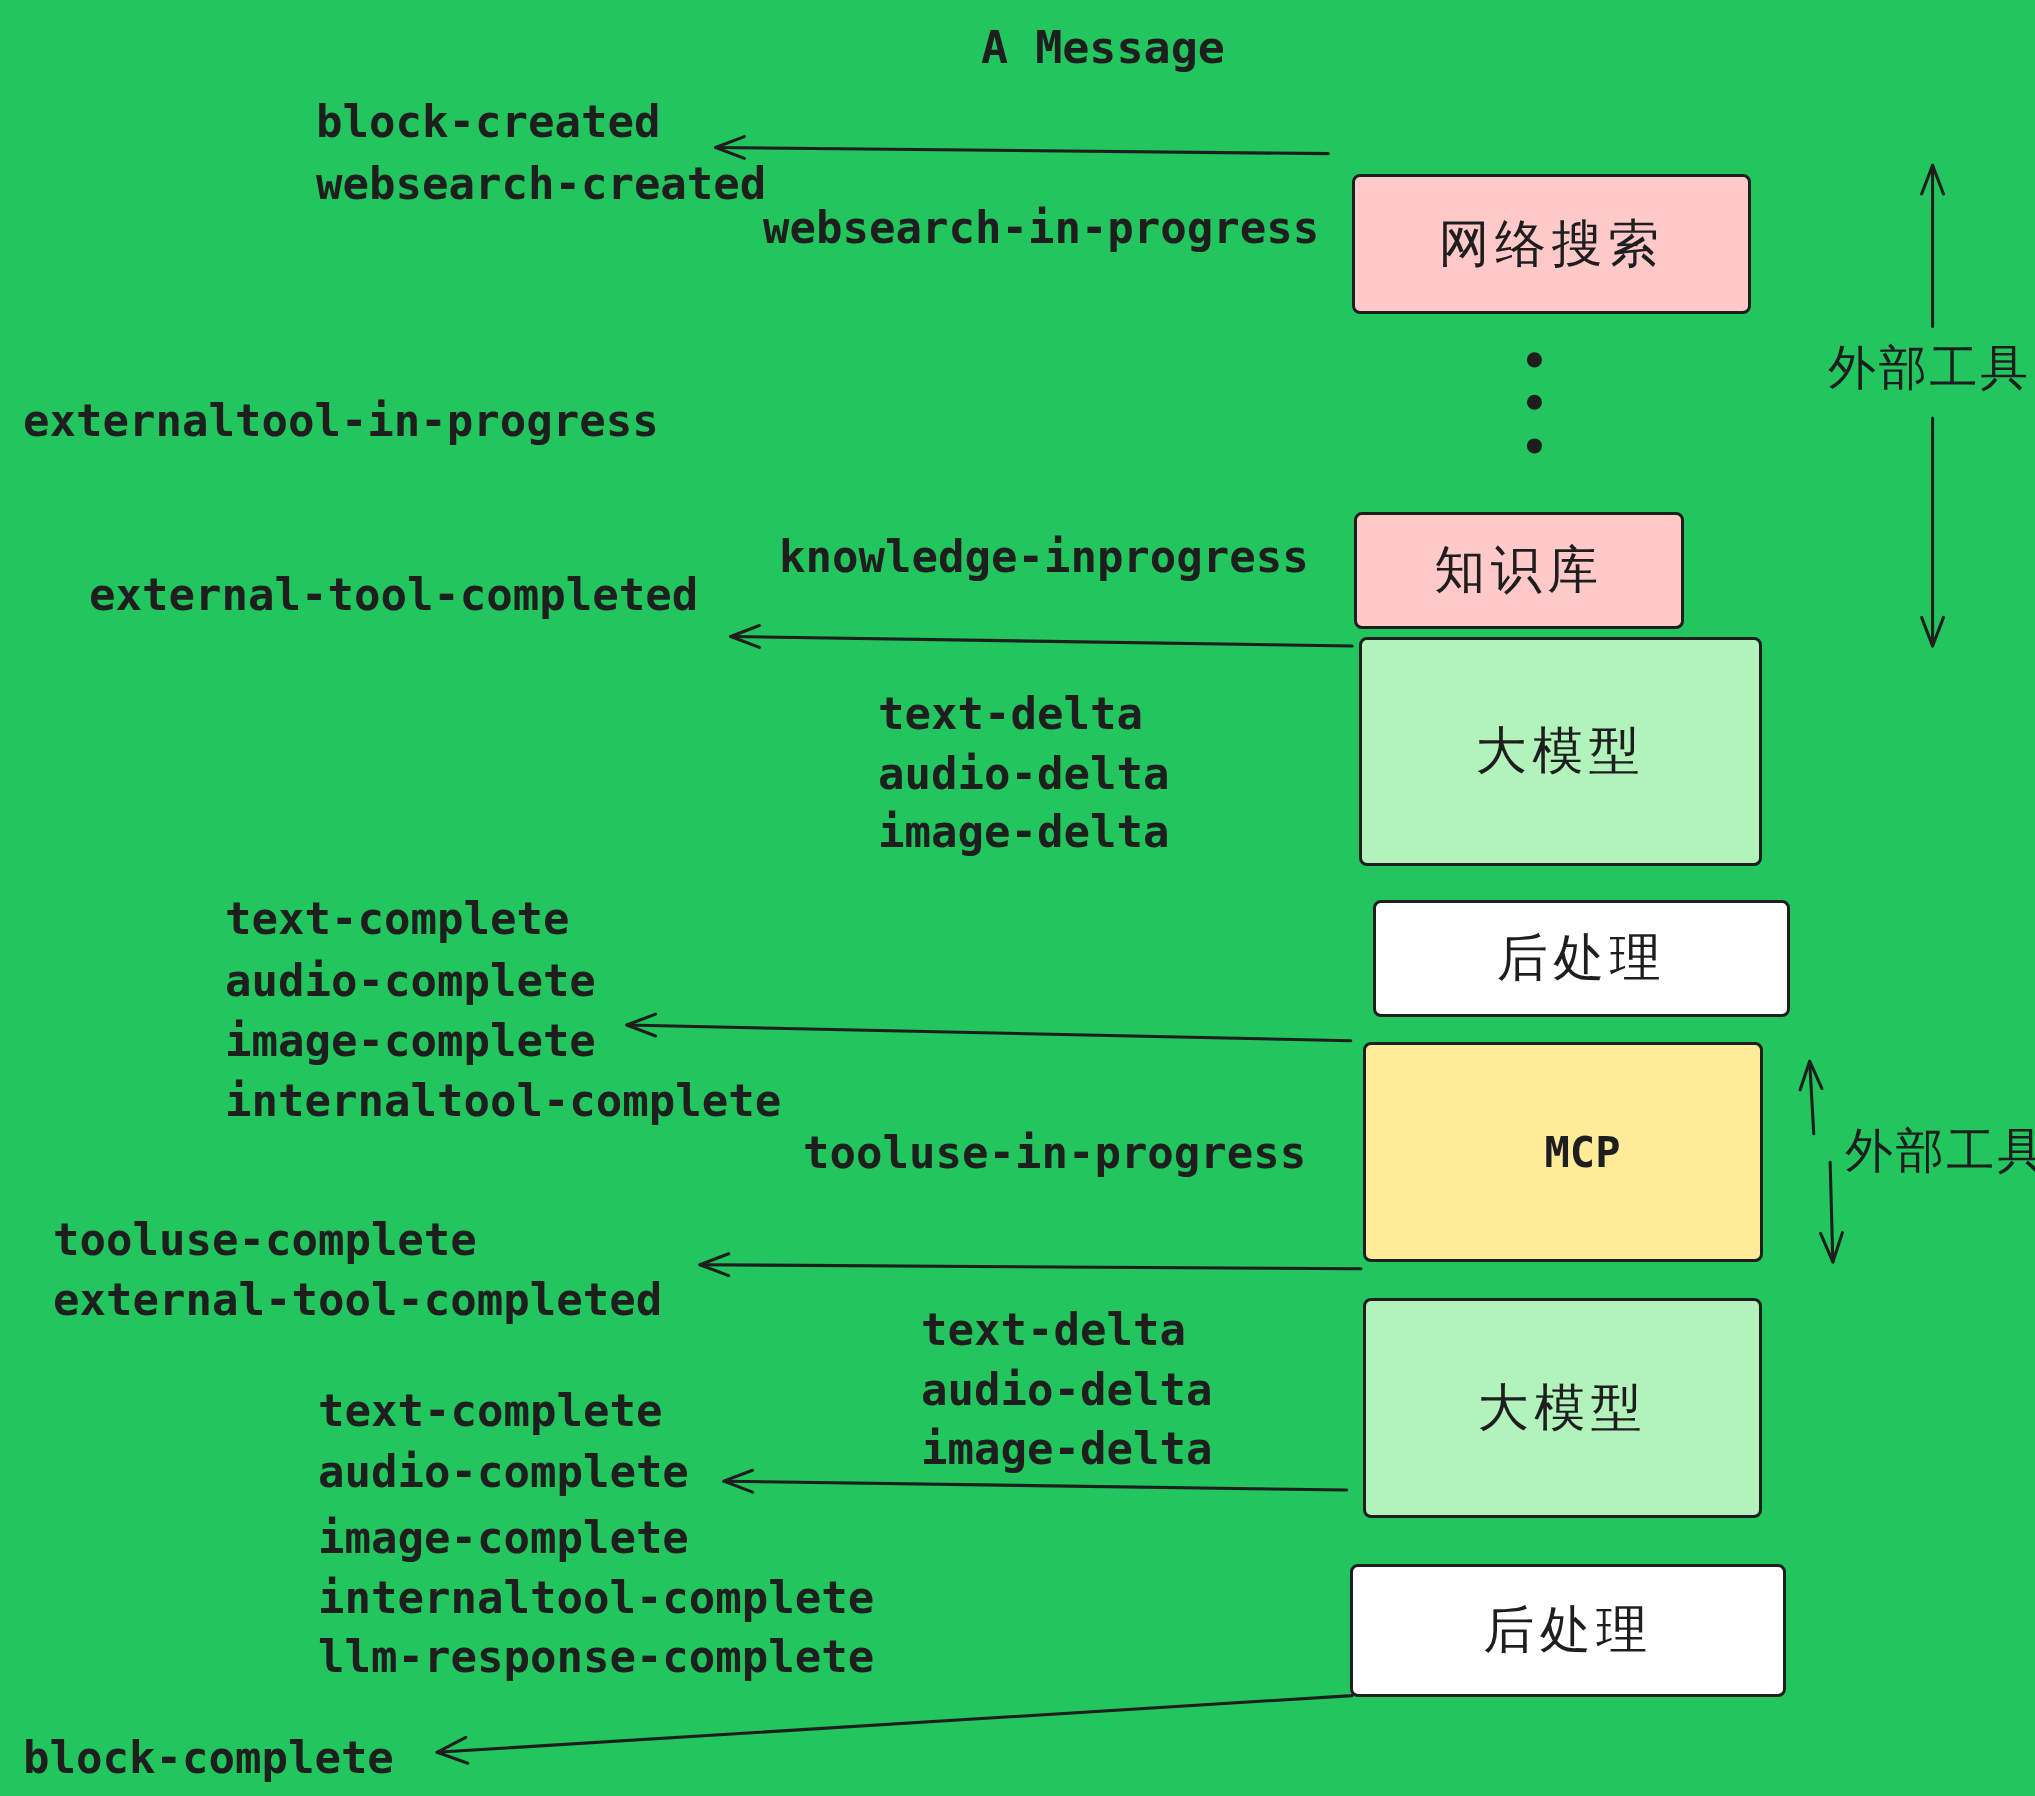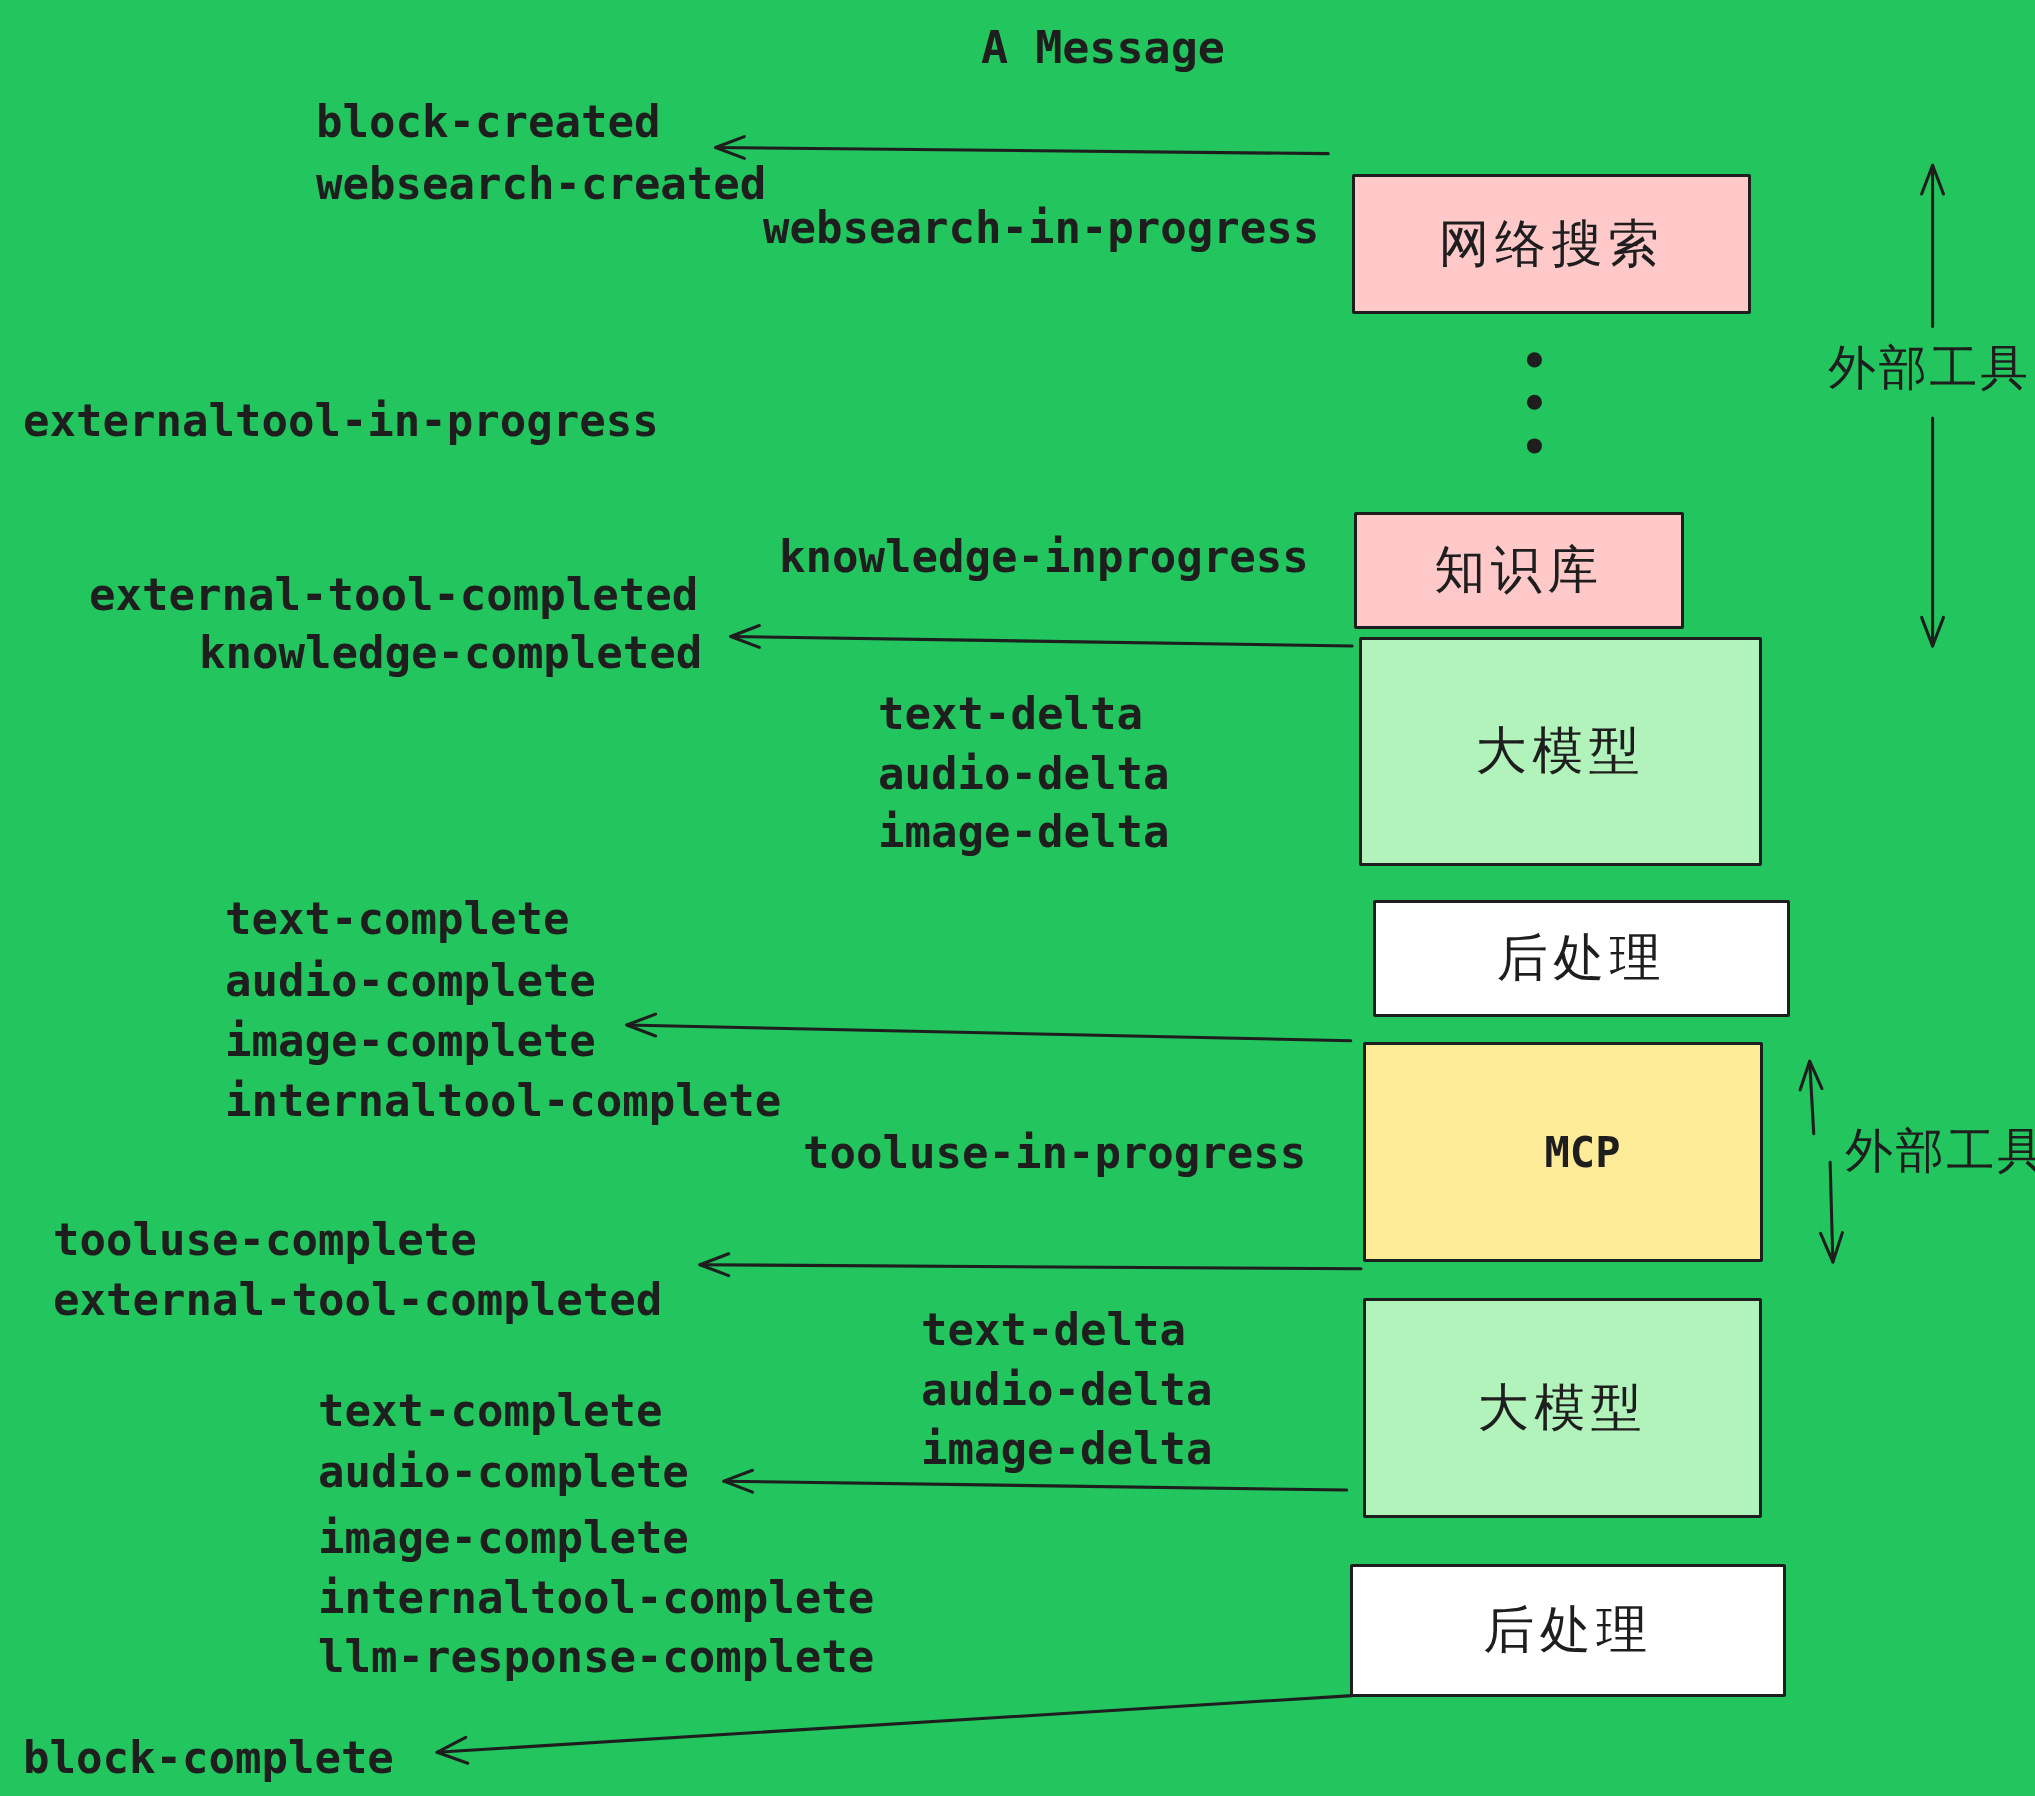--- a/index.html
+++ b/index.html
@@ -1,20 +1,20 @@
 <!DOCTYPE html>
 <html style="font-size:11px"><head>
 <meta charset="utf-8">
 <style>
   html,body{margin:0;padding:0;background:#ffffff;}
   #canvas{position:relative;width:2035px;height:1796px;background:#22c55e;overflow:hidden;
           font-family:"DejaVu Sans Mono","Liberation Mono",monospace;color:#1e1e1e;padding-left:40px;}
   .ev{position:absolute;font-size:44px;line-height:45px;font-weight:600;white-space:nowrap;letter-spacing:0;}
   .title{position:absolute;font-size:45px;font-weight:600;white-space:nowrap;}
-  .box{position:absolute;border:3.4px solid #1e1e1e;border-radius:2px;display:flex;align-items:center;justify-content:center;box-sizing:border-box;}
+  .box{position:absolute;border:3.4px solid #1e1e1e;border-radius:8px;display:flex;align-items:center;justify-content:center;box-sizing:border-box;}
   .box .cn{font-family:"Liberation Sans","DejaVu Sans",sans-serif;font-size:51px;font-weight:500;letter-spacing:5.5px;color:#1e1e1e;}
   .box .lat{font-family:"DejaVu Sans Mono","Liberation Mono",monospace;font-size:42px;font-weight:700;color:#1e1e1e;margin-left:39px;}
   .side-label{position:absolute;font-family:"Liberation Sans","DejaVu Sans",sans-serif;font-size:48px;font-weight:500;letter-spacing:2.7px;white-space:nowrap;color:#1e1e1e;}
   svg.layer{position:absolute;left:0;top:0;width:2035px;height:1796px;pointer-events:none;}
 </style>
 </head>
 <body>
 
 <div id="canvas">
 
@@ -63,21 +63,20 @@
   </svg>
 
   <div class="title" style="left:981px;top:20.5px;position:absolute;">A Message</div>
 
   <div class="ev" style="left:316px;top:99px;">block-created</div>
   <div class="ev" style="left:316px;top:161px;">websearch-created</div>
   <div class="ev" style="left:763px;top:205px;">websearch-in-progress</div>
   <div class="ev" style="left:23px;top:398px;">externaltool-in-progress</div>
   <div class="ev" style="left:779px;top:534px;">knowledge-inprogress</div>
   <div class="ev" style="left:89px;top:572px;">external-tool-completed</div>
-  <div class="ev" style="left:199px;top:630px;">knowledge-completed</div>
   <div class="ev" style="left:878px;top:691px;">text-delta</div>
   <div class="ev" style="left:878px;top:751px;">audio-delta</div>
   <div class="ev" style="left:878px;top:809px;">image-delta</div>
   <div class="ev" style="left:225px;top:896px;">text-complete</div>
   <div class="ev" style="left:225px;top:958px;">audio-complete</div>
   <div class="ev" style="left:225px;top:1018px;">image-complete</div>
   <div class="ev" style="left:225px;top:1078px;">internaltool-complete</div>
   <div class="ev" style="left:803px;top:1130px;">tooluse-in-progress</div>
   <div class="ev" style="left:53px;top:1217px;">tooluse-complete</div>
   <div class="ev" style="left:53px;top:1277px;">external-tool-completed</div>

